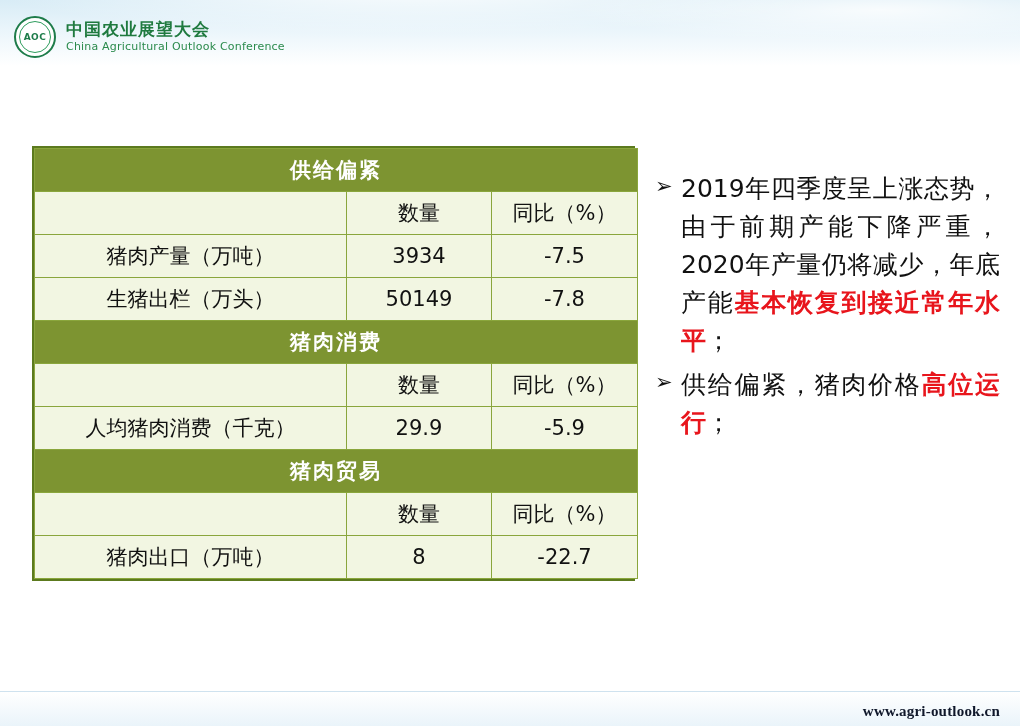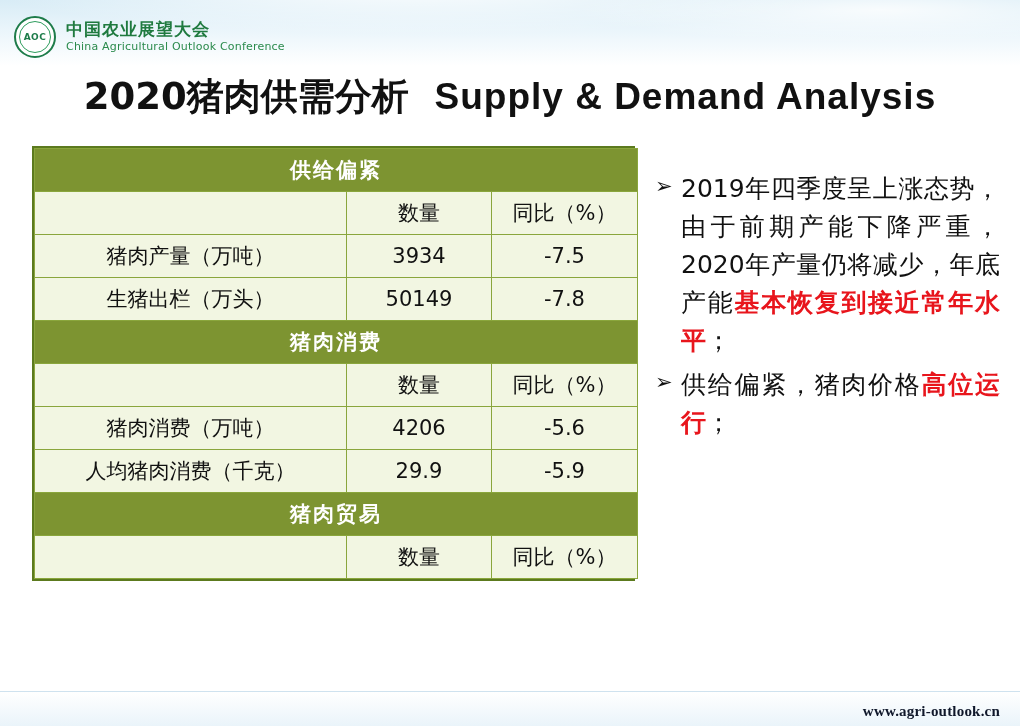--- a/index.html
+++ b/index.html
@@ -222,23 +222,20 @@
         <div class="ring"></div>
         <div class="aoc">AOC</div>
       </div>
       <div class="logo-text">
         <div class="logo-cn">中国农业展望大会</div>
         <div class="logo-en">China Agricultural Outlook Conference</div>
       </div>
     </div>
   </div>
 
-  <div class="slide-title">
-    <span class="cn">2020猪肉供需分析</span><span>&nbsp;&nbsp;</span><span class="en">Supply &amp; Demand Analysis</span>
-  </div>
 
   <div class="table-wrap">
     <table class="supply">
       <colgroup>
         <col style="width:312px">
         <col style="width:145px">
         <col style="width:146px">
       </colgroup>
       <tbody>
 
@@ -263,37 +260,37 @@
 
         <tr>
           <td class="section" colspan="3">猪肉消费</td>
         </tr>
         <tr>
           <td class="blank"></td>
           <td class="colhead">数量</td>
           <td class="colhead">同比（%）</td>
         </tr>
         <tr>
-          <td class="rowlabel">猪肉消费（万吨）</td>
-          <td>4206</td>
-          <td>-5.6</td>
-        </tr>
-        <tr>
           <td class="rowlabel">人均猪肉消费（千克）</td>
           <td>29.9</td>
           <td>-5.9</td>
         </tr>
 
         <tr>
           <td class="section" colspan="3">猪肉贸易</td>
         </tr>
         <tr>
           <td class="blank"></td>
           <td class="colhead">数量</td>
           <td class="colhead">同比（%）</td>
+        </tr>
+        <tr>
+          <td class="rowlabel">猪肉出口（万吨）</td>
+          <td>8</td>
+          <td>-22.7</td>
         </tr>
       </tbody>
     </table>
   </div>
 
   <div class="bullets">
     <div class="bullet">
       <span class="arrow">➢</span>
       <span class="btext">
         <span>2019年四季度呈上涨态势，由于前期产能下降严重，2020年产量仍将减少，年底产能</span><span class="hl">基本恢复到接近常年水平</span><span>；</span>

